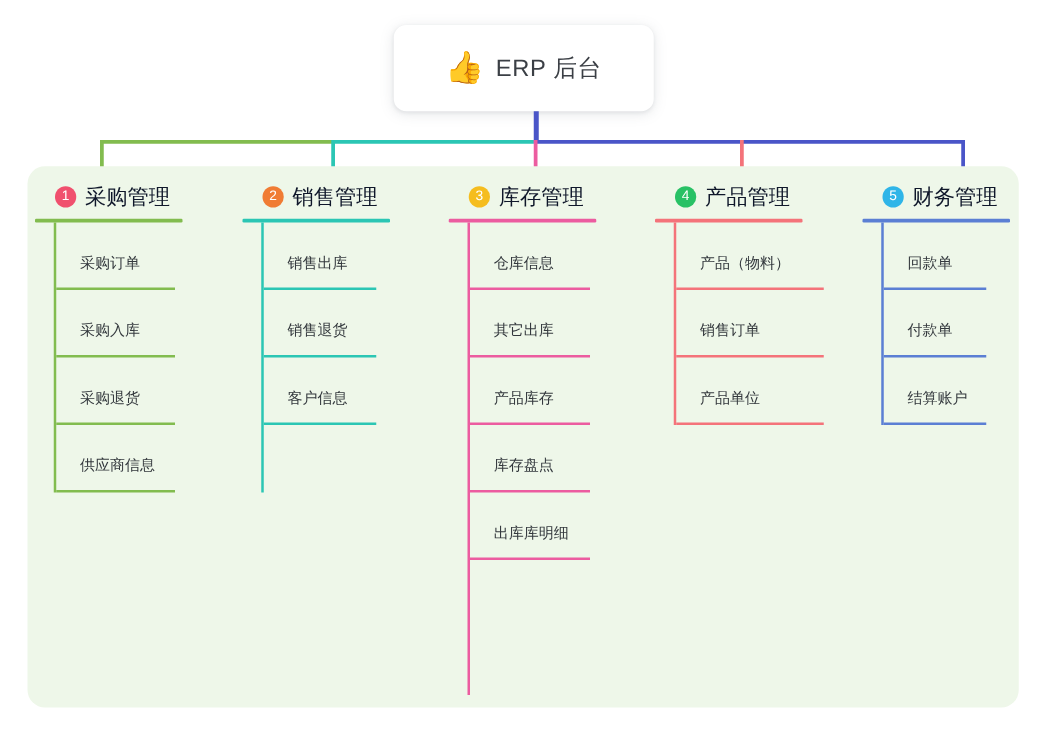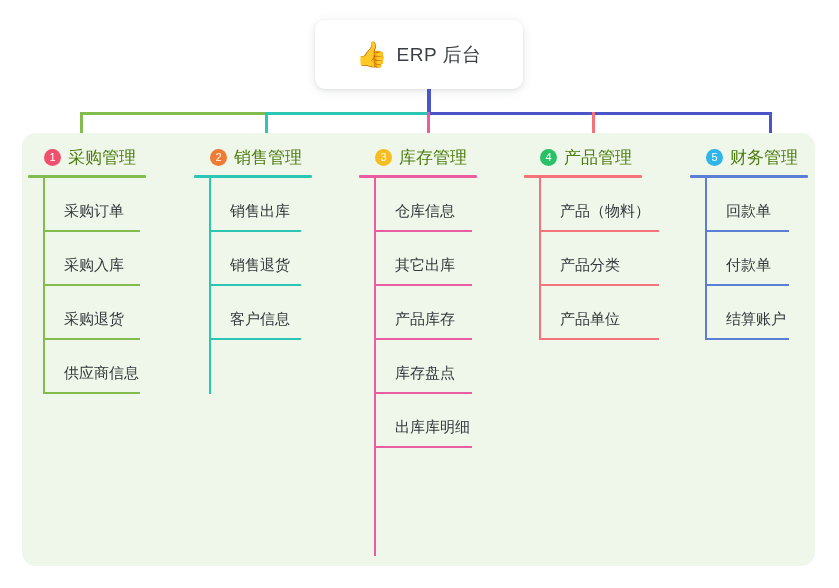--- a/index.html
+++ b/index.html
@@ -95,21 +95,21 @@
     border-radius: 50%;
     color: #ffffff;
     font-size: 11px;
     line-height: 17px;
     text-align: center;
     font-weight: normal;
     flex: none;
   }
   .col-title {
     font-size: 17px;
-    color: #4d7c0f;
+    color: #0f172a;
     white-space: nowrap;
   }
   .col-underline {
     margin-top: 6px;
     height: 3px;
     border-radius: 1px;
   }
   .col-body {
     position: relative;
     margin-top: 0px;
@@ -122,21 +122,21 @@
     width: 2px;
   }
   .item {
     position: relative;
     height: 54px;
   }
   .item-label {
     position: absolute;
     left: 19px;
     top: 24px;
-    font-size: 15px;
+    font-size: 12px;
     color: #33383d;
     white-space: nowrap;
   }
   .item-rule {
     position: absolute;
     left: 0px;
     bottom: 0px;
     height: 2px;
   }
 </style>
@@ -250,21 +250,21 @@
           <span class="col-title">产品管理</span>
         </div>
         <div class="col-underline" style="width: 118px; margin-left: 0px; background: rgb(244, 115, 122);"></div>
         <div class="col-body">
           <div class="spine" style="background: rgb(244, 115, 122); height: 162px;"></div>
           <div class="item">
             <span class="item-label">产品（物料）</span>
             <div class="item-rule" style="width: 118px; background: rgb(244, 115, 122);"></div>
           </div>
           <div class="item">
-            <span class="item-label">产品分类</span>
+            <span class="item-label">销售订单</span>
             <div class="item-rule" style="width: 118px; background: rgb(244, 115, 122);"></div>
           </div>
           <div class="item">
             <span class="item-label">产品单位</span>
             <div class="item-rule" style="width: 118px; background: rgb(244, 115, 122);"></div>
           </div>
         </div>
       </div>
       <div class="column" style="left: 690px;">
         <div class="col-head">

